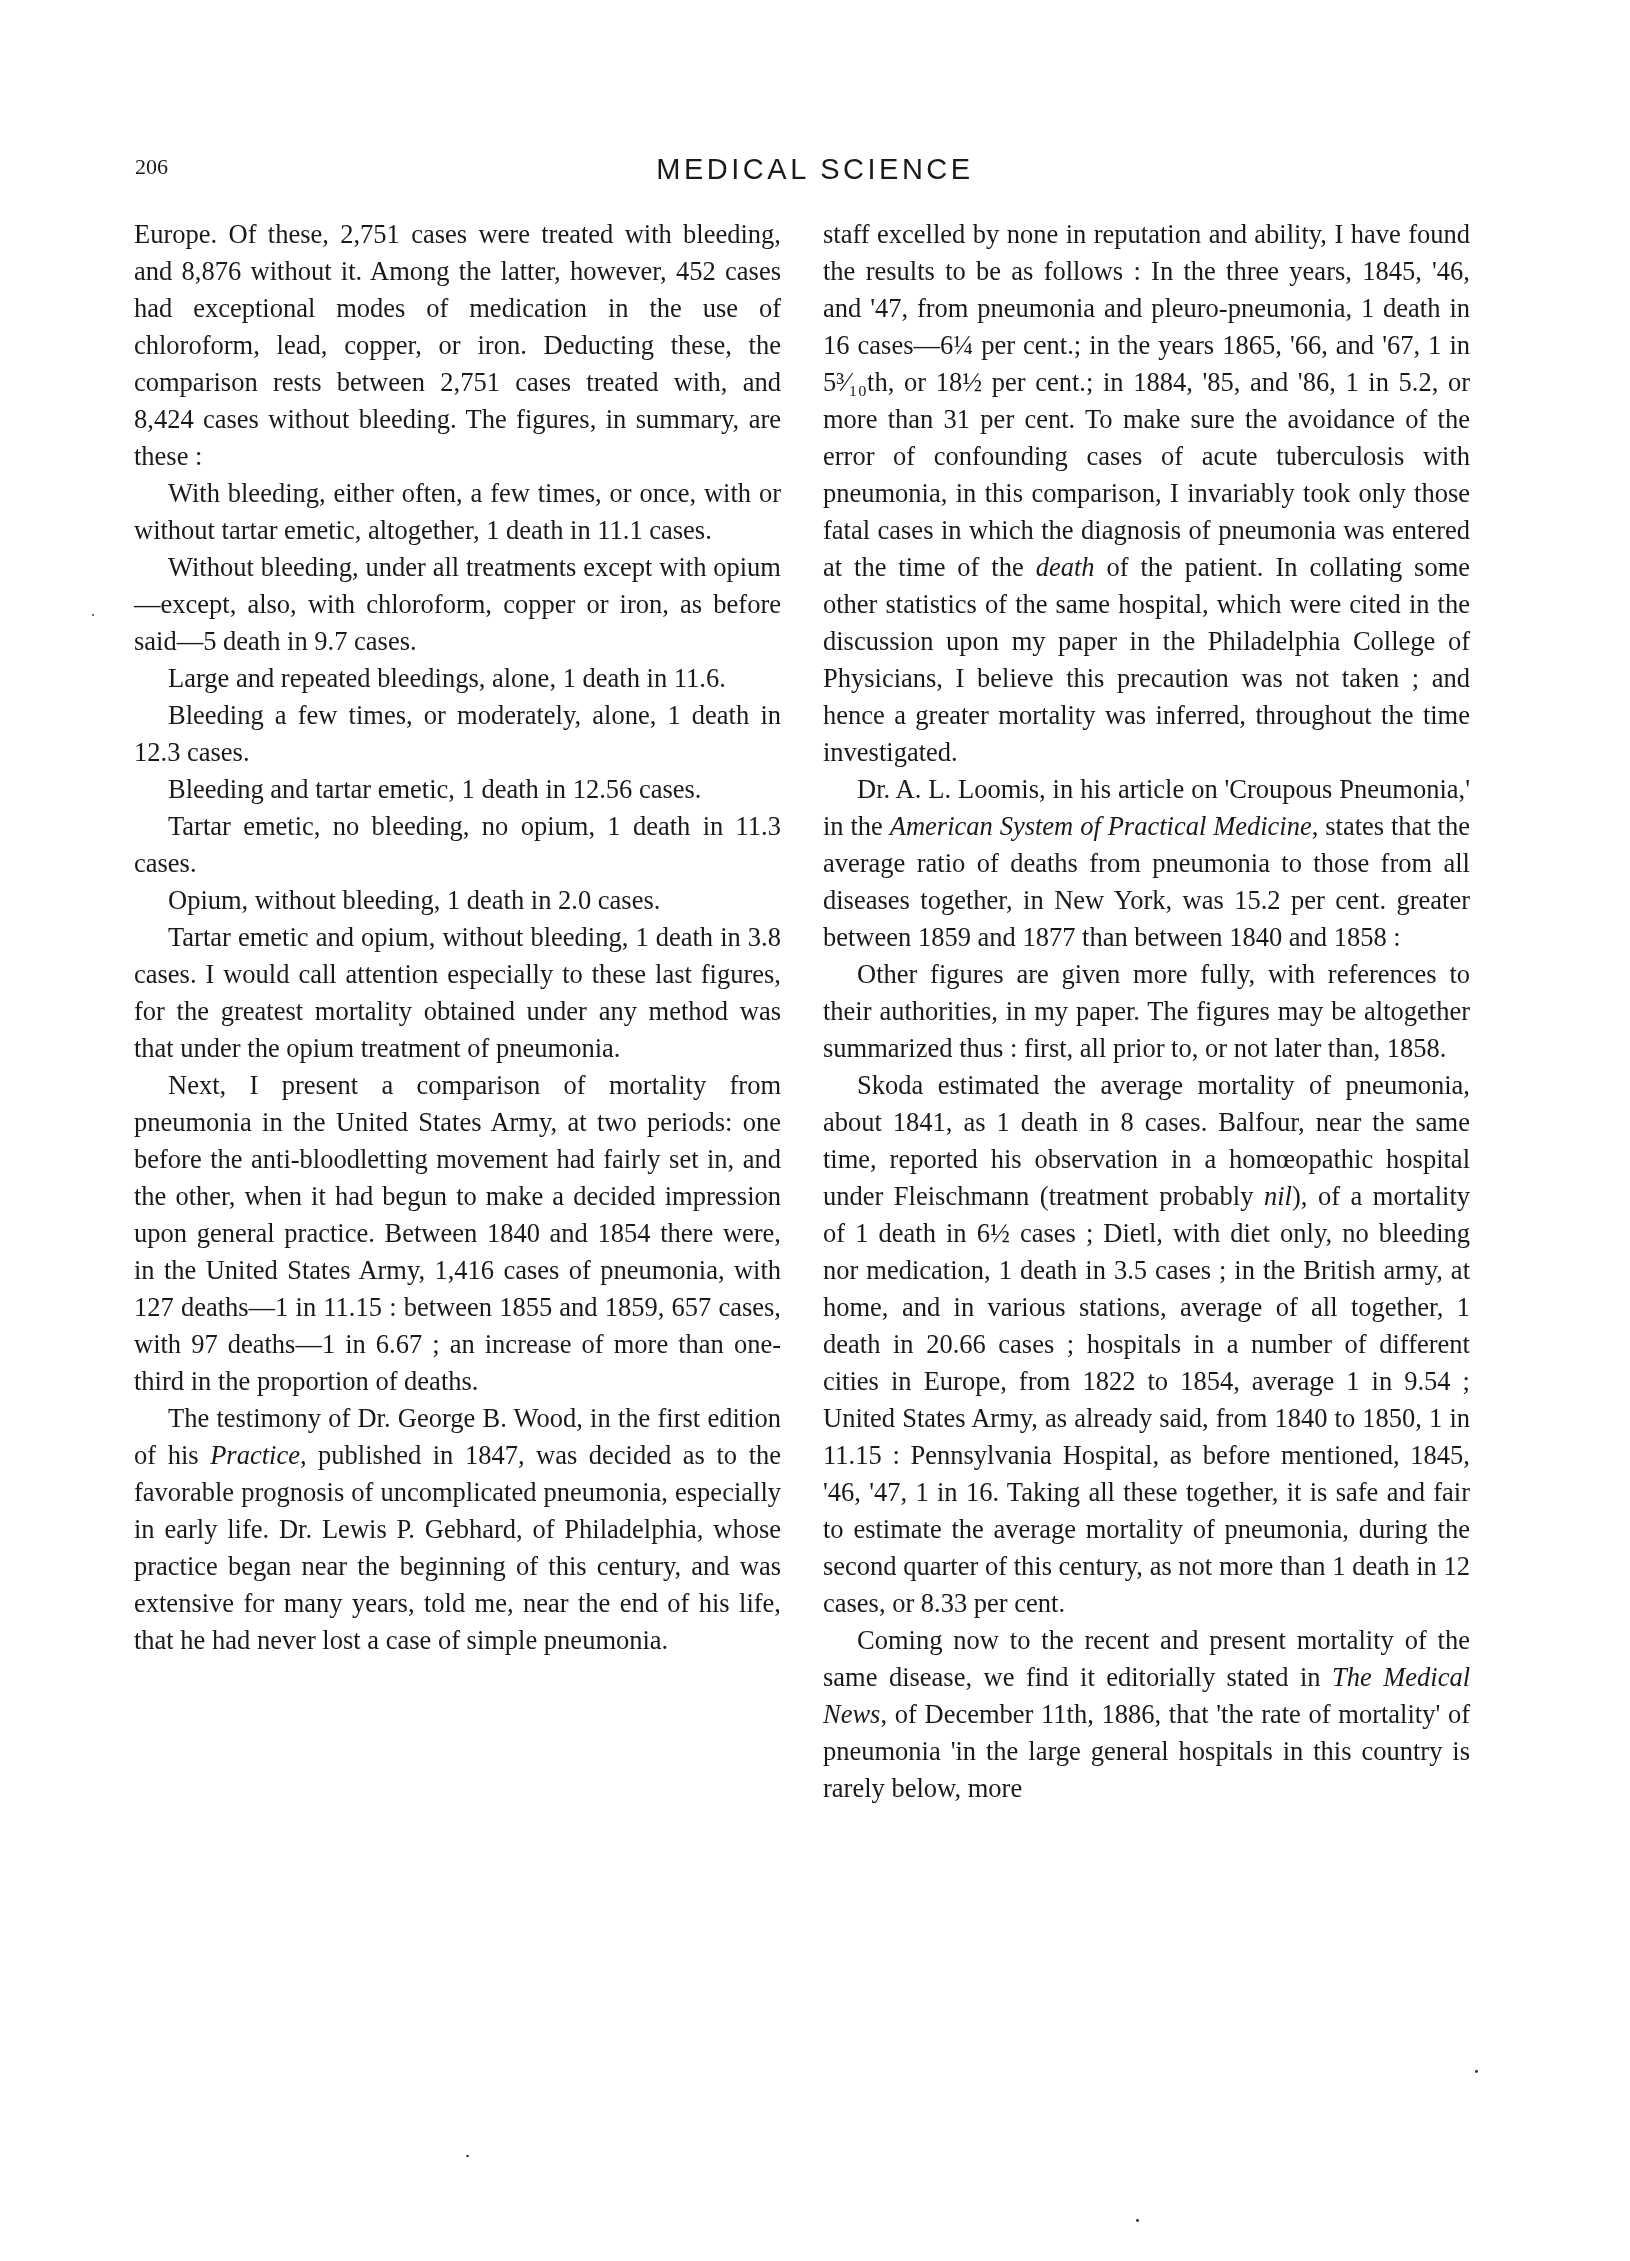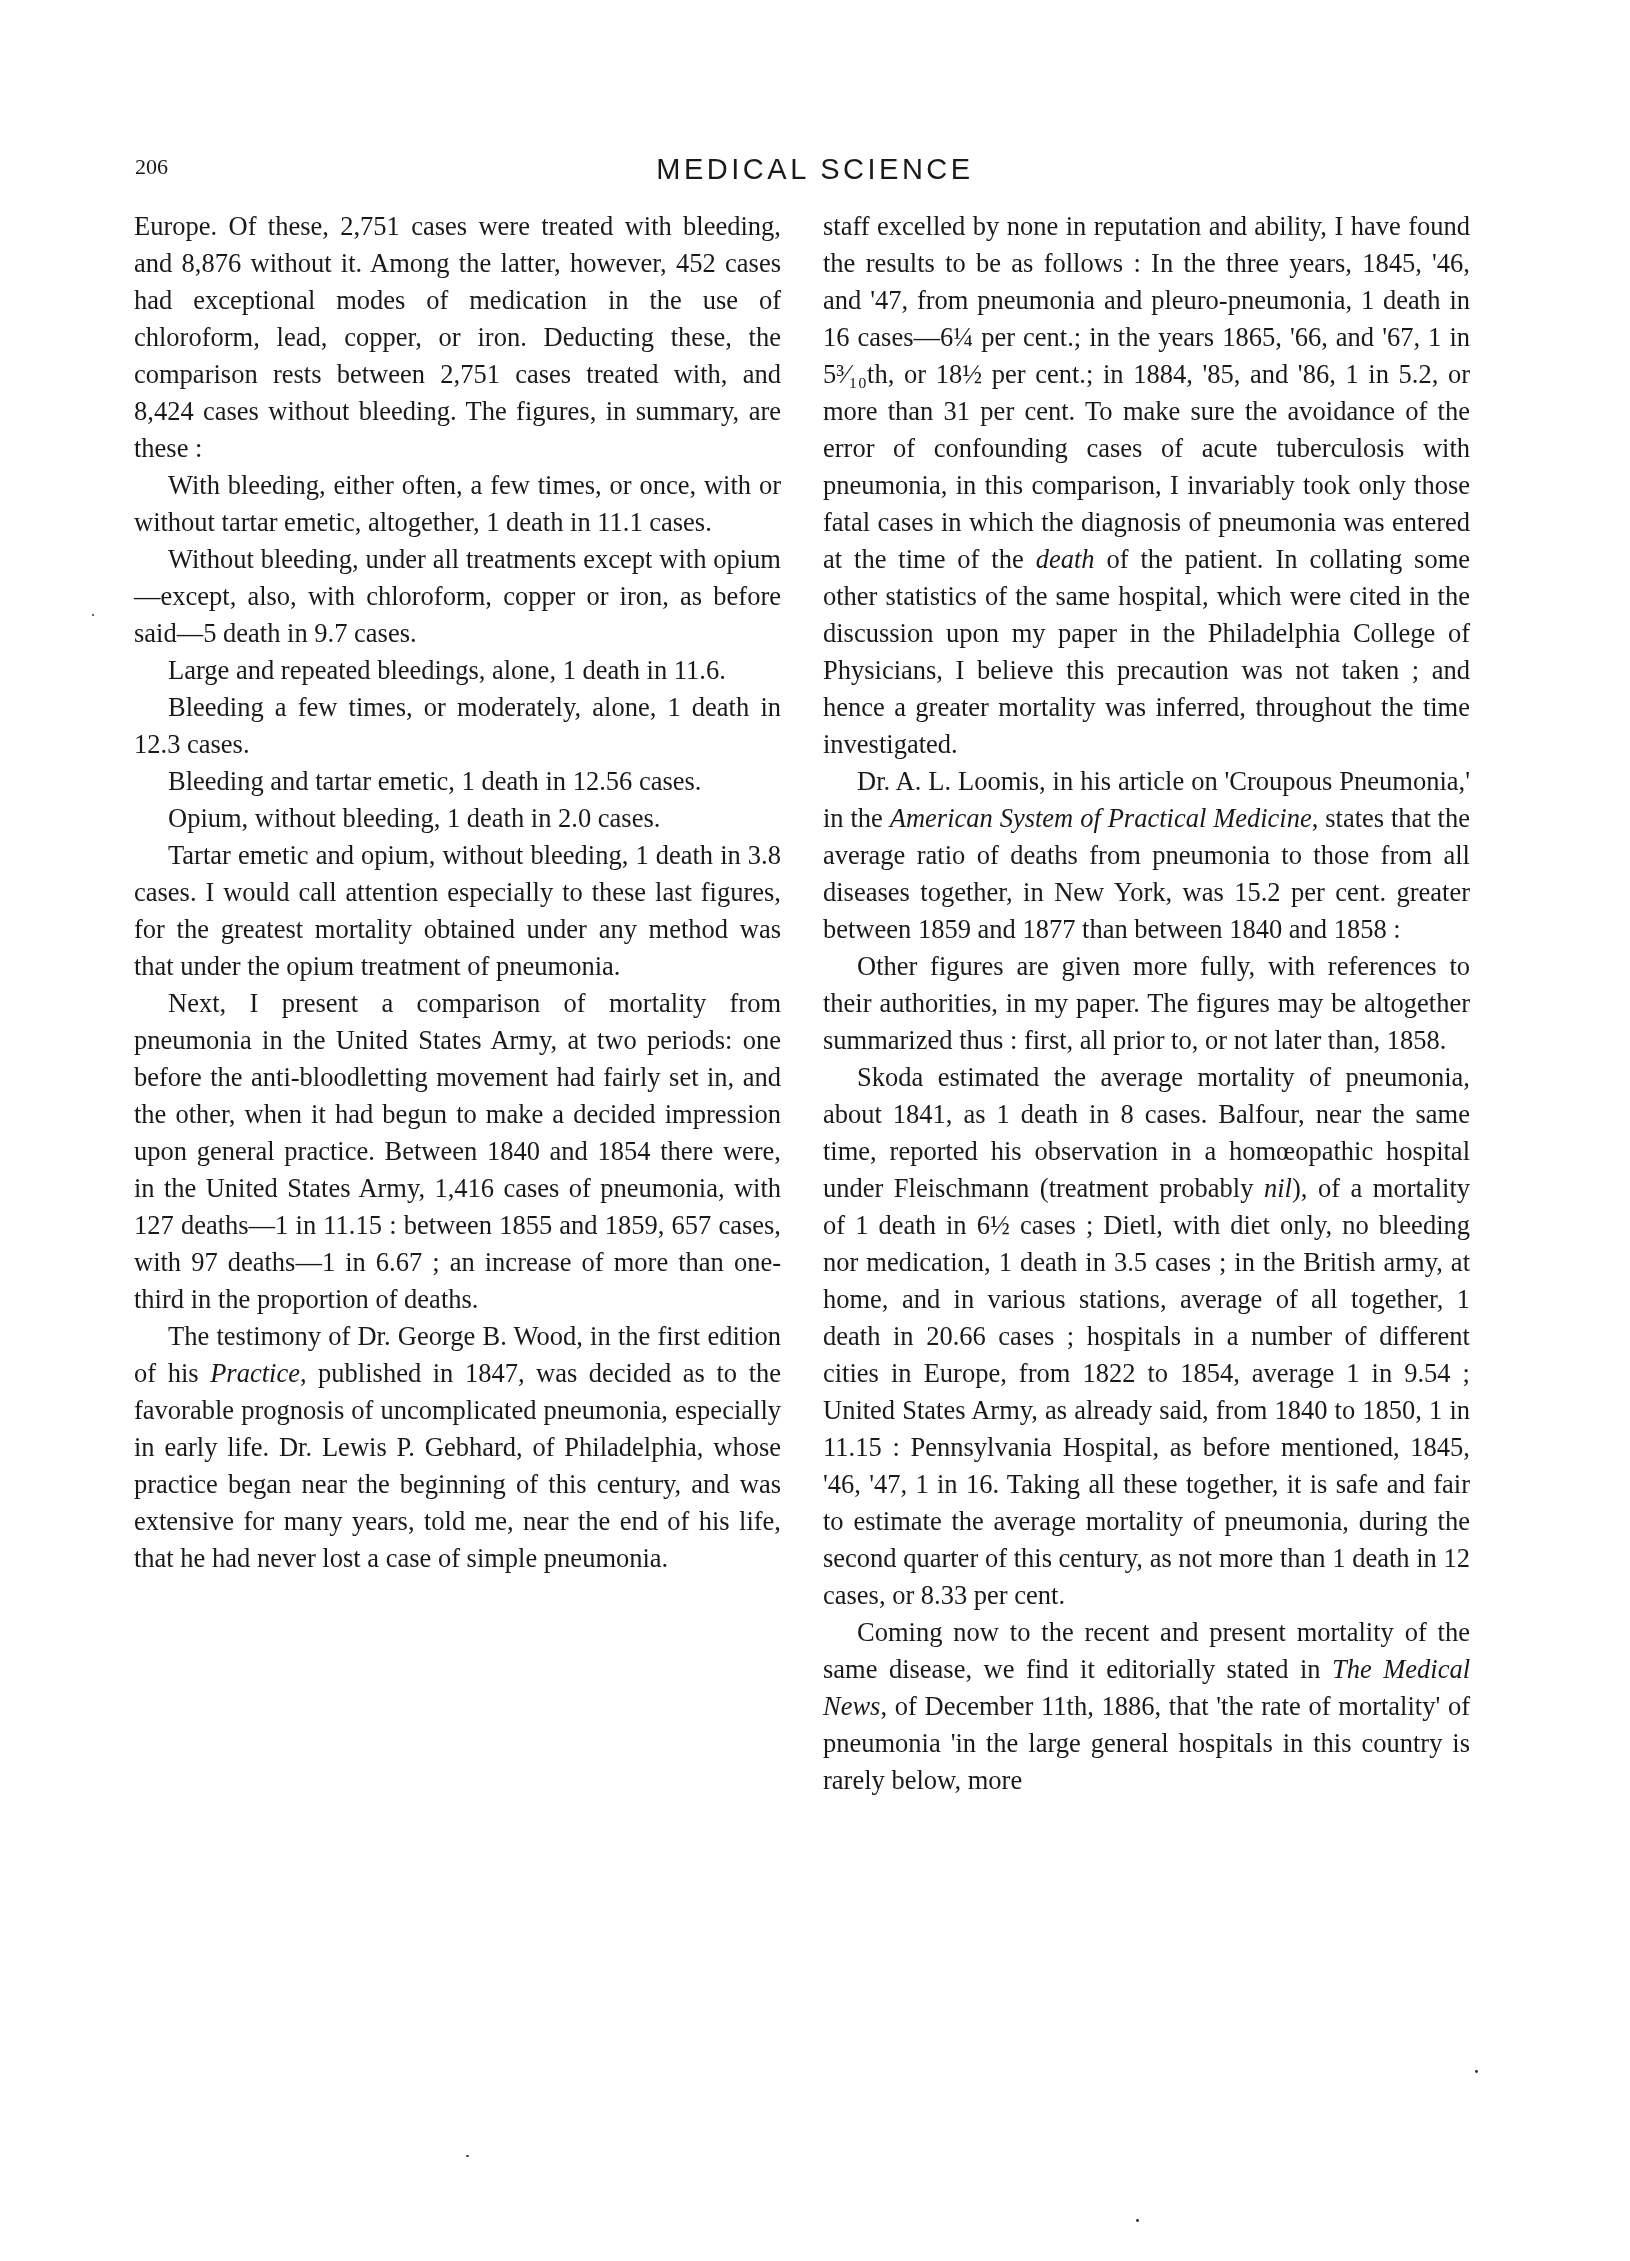--- a/index.html
+++ b/index.html
@@ -2,21 +2,21 @@
 <html style="font-size:9.3px"><head>
 <meta charset="utf-8">
 <style>
   html, body { margin: 0; padding: 0; background: #ffffff; }
   body { width: 1630px; height: 2261px; position: relative; overflow: hidden;
          font-family: "Liberation Serif", "DejaVu Serif", serif; color: #1a1a1a; }
   .page-number { position: absolute; left: 135px; top: 154px; font-size: 22px; }
   .running-head { position: absolute; left: 0; right: 0; top: 153px; text-align: center;
                   font-family: "Liberation Sans", "DejaVu Sans", sans-serif; font-size: 29px;
                   letter-spacing: 3.5px; }
-  .col { position: absolute; top: 208px; width: 647px; font-size: 26.5px; line-height: 37px;
+  .col { position: absolute; top: 216px; width: 647px; font-size: 26.5px; line-height: 37px;
          text-align: justify; hyphens: none; }
   .col.left { left: 134px; }
   .col.right { left: 823px; }
   .col p { margin: 0; text-indent: 0; }
   .col p.ind { text-indent: 34px; }
   em { }
   .speck { position: absolute; background: #333; border-radius: 50%; }
 </style>
 </head>
 <body>
@@ -25,20 +25,21 @@
   <div class="page-number">206</div>
   <div class="running-head">MEDICAL SCIENCE</div>
 
   <div class="col left" id="left-col">
       <p>Europe. Of these, 2,751 cases were treated with bleeding, and 8,876 without it. Among the latter, however, 452 cases had exceptional modes of medication in the use of chloroform, lead, copper, or iron. Deducting these, the comparison rests between 2,751 cases treated with, and 8,424 cases without bleeding. The figures, in summary, are these :</p>
       <p class="ind">With bleeding, either often, a few times, or once, with or without tartar emetic, altogether, 1 death in 11.1 cases.</p>
       <p class="ind">Without bleeding, under all treatments except with opium—except, also, with chloroform, copper or iron, as before said—5 death in 9.7 cases.</p>
       <p class="ind">Large and repeated bleedings, alone, 1 death in 11.6.</p>
       <p class="ind">Bleeding a few times, or moderately, alone, 1 death in 12.3 cases.</p>
       <p class="ind">Bleeding and tartar emetic, 1 death in 12.56 cases.</p>
+      <p class="ind">Tartar emetic, no bleeding, no opium, 1 death in 11.3 cases.</p>
       <p class="ind">Opium, without bleeding, 1 death in 2.0 cases.</p>
       <p class="ind">Tartar emetic and opium, without bleeding, 1 death in 3.8 cases. I would call attention especially to these last figures, for the greatest mortality obtained under any method was that under the opium treatment of pneumonia.</p>
       <p class="ind">Next, I present a comparison of mortality from pneumonia in the United States Army, at two periods: one before the anti-bloodletting movement had fairly set in, and the other, when it had begun to make a decided impression upon general practice. Between 1840 and 1854 there were, in the United States Army, 1,416 cases of pneumonia, with 127 deaths—1 in 11.15 : between 1855 and 1859, 657 cases, with 97 deaths—1 in 6.67 ; an increase of more than one-third in the proportion of deaths.</p>
       <p class="ind">The testimony of Dr. George B. Wood, in the first edition of his <em>Practice</em>, published in 1847, was decided as to the favorable prognosis of uncomplicated pneumonia, especially in early life. Dr. Lewis P. Gebhard, of Philadelphia, whose practice began near the beginning of this century, and was extensive for many years, told me, near the end of his life, that he had never lost a case of simple pneumonia.</p>
     </div>
   <div class="col right" id="right-col">
       <p>staff excelled by none in reputation and ability, I have found the results to be as follows : In the three years, 1845, '46, and '47, from pneumonia and pleuro-pneumonia, 1 death in 16 cases—6¼ per cent.; in the years 1865, '66, and '67, 1 in 5³⁄₁₀th, or 18½ per cent.; in 1884, '85, and '86, 1 in 5.2, or more than 31 per cent. To make sure the avoidance of the error of confounding cases of acute tuberculosis with pneumonia, in this comparison, I invariably took only those fatal cases in which the diagnosis of pneumonia was entered at the time of the <em>death</em> of the patient. In collating some other statistics of the same hospital, which were cited in the discussion upon my paper in the Philadelphia College of Physicians, I believe this precaution was not taken ; and hence a greater mortality was inferred, throughout the time investigated.</p>
       <p class="ind">Dr. A. L. Loomis, in his article on 'Croupous Pneumonia,' in the <em>American System of Practical Medicine</em>, states that the average ratio of deaths from pneumonia to those from all diseases together, in New York, was 15.2 per cent. greater between 1859 and 1877 than between 1840 and 1858 :</p>
       <p class="ind">Other figures are given more fully, with references to their authorities, in my paper. The figures may be altogether summarized thus : first, all prior to, or not later than, 1858.</p>
       <p class="ind">Skoda estimated the average mortality of pneumonia, about 1841, as 1 death in 8 cases. Balfour, near the same time, reported his observation in a homœopathic hospital under Fleischmann (treatment probably <em>nil</em>), of a mortality of 1 death in 6½ cases ; Dietl, with diet only, no bleeding nor medication, 1 death in 3.5 cases ; in the British army, at home, and in various stations, average of all together, 1 death in 20.66 cases ; hospitals in a number of different cities in Europe, from 1822 to 1854, average 1 in 9.54 ; United States Army, as already said, from 1840 to 1850, 1 in 11.15 : Pennsylvania Hospital, as before mentioned, 1845, '46, '47, 1 in 16. Taking all these together, it is safe and fair to estimate the average mortality of pneumonia, during the second quarter of this century, as not more than 1 death in 12 cases, or 8.33 per cent.</p>

